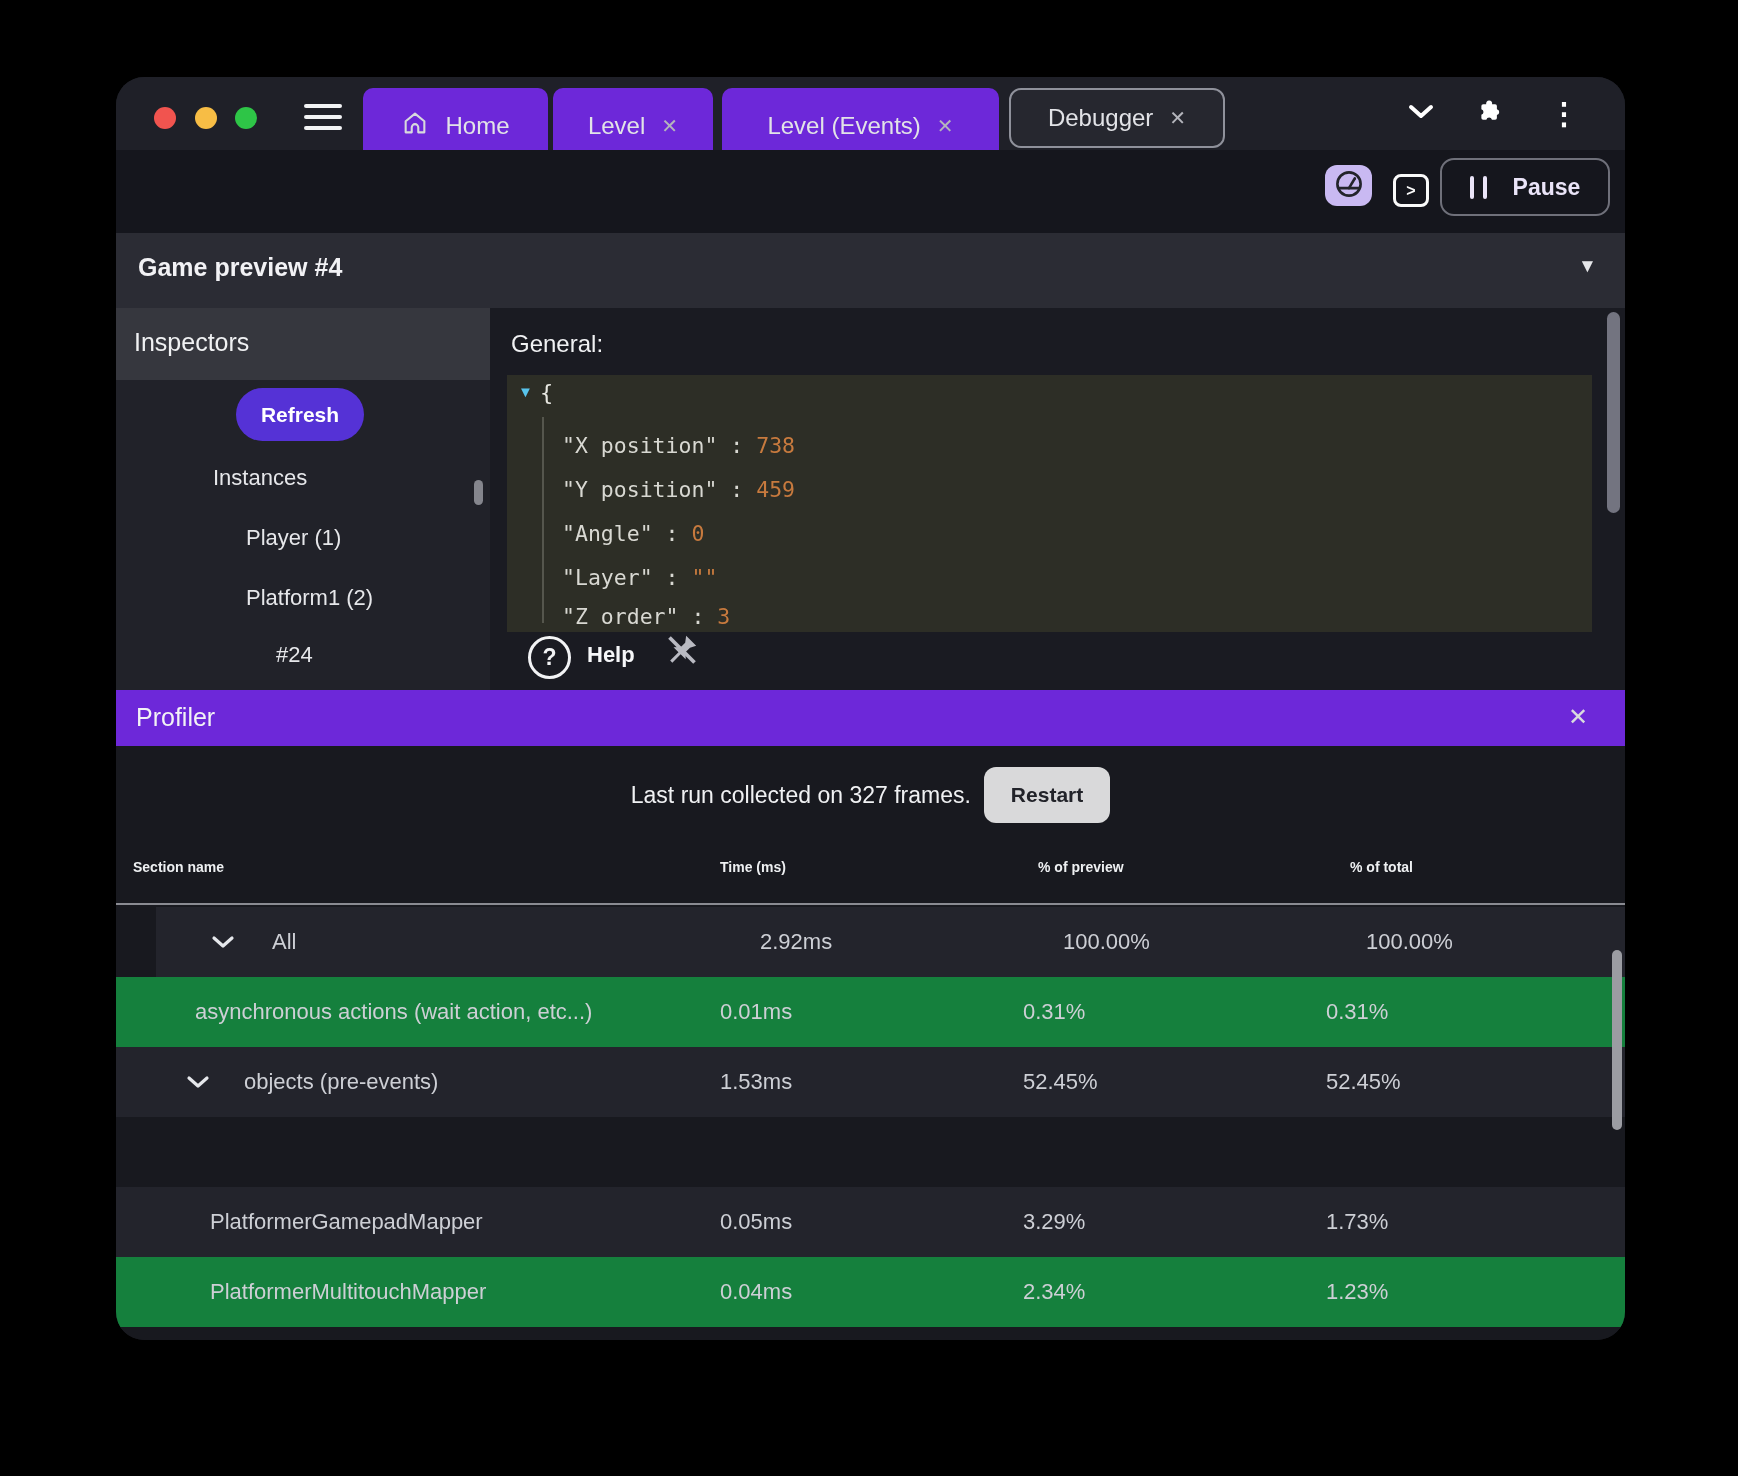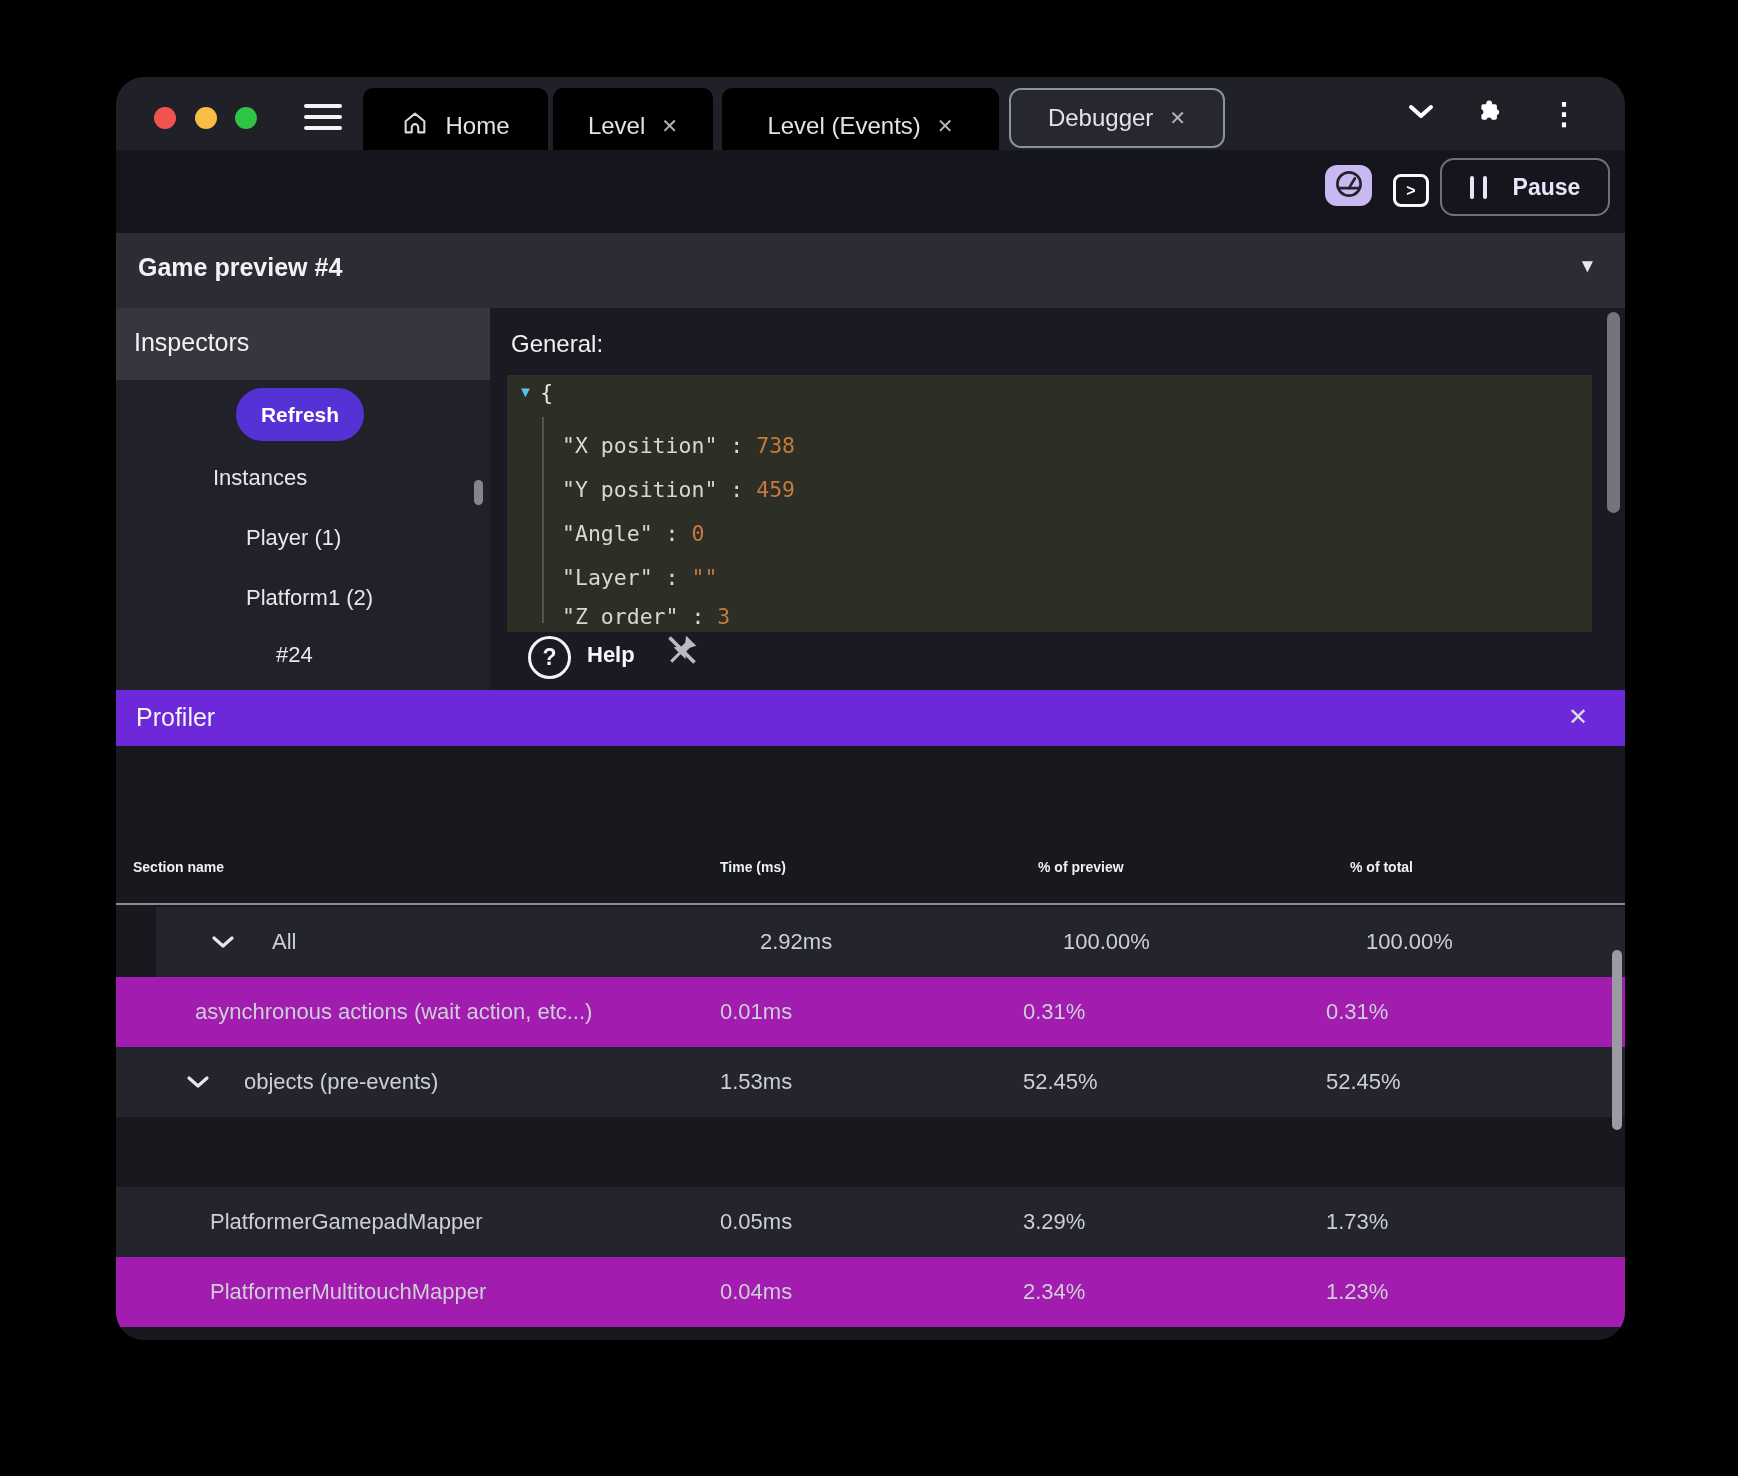--- a/index.html
+++ b/index.html
@@ -17,21 +17,21 @@
   }
   
   .tabbar{left:0;top:0;width:1509px;height:73px;background:#1f2028;}
   .traffic{border-radius:50%;width:22px;height:22px;top:30px;}
   .t-red{left:38px;background:#f1544f;}
   .t-yellow{left:79px;background:#f7bd45;}
   .t-green{left:119px;background:#2ec547;}
   .burger{left:188px;top:27px;width:38px;height:28px;cursor:pointer;}
   .burger i{position:absolute;left:0;width:38px;height:3.5px;background:#f2f3f5;border-radius:2px;}
   .burger i:nth-child(1){top:0;} .burger i:nth-child(2){top:11px;} .burger i:nth-child(3){top:22px;}
-  .tab{top:11px;height:76px;background:#000000;border-radius:10px 10px 0 0;
+  .tab{top:11px;height:76px;background:#6d28d9;border-radius:10px 10px 0 0;
        display:flex;align-items:center;justify-content:center;gap:16px;
        color:#e2e3e7;font-size:24px;cursor:pointer;box-sizing:border-box;}
   .tab .close{font-size:20px;color:#b4b5bc;}
   .tab-home{left:247px;width:185px;}
   .tab-level{left:437px;width:160px;}
   .tab-levelev{left:606px;width:277px;}
   .tab-debugger{left:893px;width:216px;height:60px;background:#26272f;
        border:2px solid #8f919b;border-radius:12px;}
   .tb-icons{top:0;left:1280px;width:229px;height:73px;display:flex;align-items:center;gap:44px;padding-left:12px;box-sizing:border-box;}
   .kebab{color:#ffffff;font-size:30px;font-weight:bold;line-height:1;cursor:pointer;}
@@ -78,21 +78,21 @@
   .prof-close{left:1452px;top:13px;color:#d9dade;font-size:24px;cursor:pointer;}
   .prof-body{left:0;top:669px;width:1509px;height:594px;background:#18191f;}
   .status-row{left:0;top:21px;width:1509px;height:56px;display:flex;align-items:center;justify-content:center;gap:13px;}
   .status-text{color:#f0f1f3;font-size:23px;}
   .restart-btn{height:56px;padding:0 27px;border-radius:12px;background:#d9d9da;border:none;
       color:#222329;font-size:21px;font-weight:bold;cursor:pointer;}
   .thead span{position:absolute;top:113px;color:#eef0f2;font-size:14px;font-weight:bold;}
   .th-name{left:17px;} .th-time{left:604px;} .th-parent{left:922px;} .th-total{left:1234px;}
   .tdivider{left:0;top:157px;width:1509px;height:2px;background:#8a8b92;}
   .prow{left:0;width:1509px;height:70px;cursor:pointer;}
-  .row-dark{background:#23242c;} .row-light{background:#a21caf;}
+  .row-dark{background:#23242c;} .row-light{background:#15803d;}
   .prow span{position:absolute;top:22px;color:#cdcfd5;font-size:22px;}
   .rchev{position:absolute;top:29px;cursor:pointer;}
   .c-time{left:604px;} .c-parent{left:907px;} .c-total{left:1210px;}
   .tthumb{left:1496px;top:204px;width:10px;height:180px;border-radius:5px;background:#9b9ca2;cursor:pointer;}
 </style>
 </head>
 <body>
 
 <div class="window">
 
@@ -213,20 +213,24 @@
         </svg>
     </span>
   </div>
 
   <div class="abs prof-bar">
     <span class="abs prof-title">Profiler</span>
     <span class="abs prof-close">✕</span>
   </div>
 
   <div class="abs prof-body">
+    <div class="abs status-row">
+      <span class="status-text">Last run collected on 327 frames.</span>
+      <button class="restart-btn">Restart</button>
+    </div>
 
     <div class="thead">
       <span class="th-name">Section name</span>
       <span class="th-time">Time (ms)</span>
       <span class="th-parent">% of preview</span>
       <span class="th-total">% of total</span>
     </div>
     <div class="abs tdivider"></div>
 
     <div class="abs prow row-dark" style="top:161px;margin-left:40px;">

